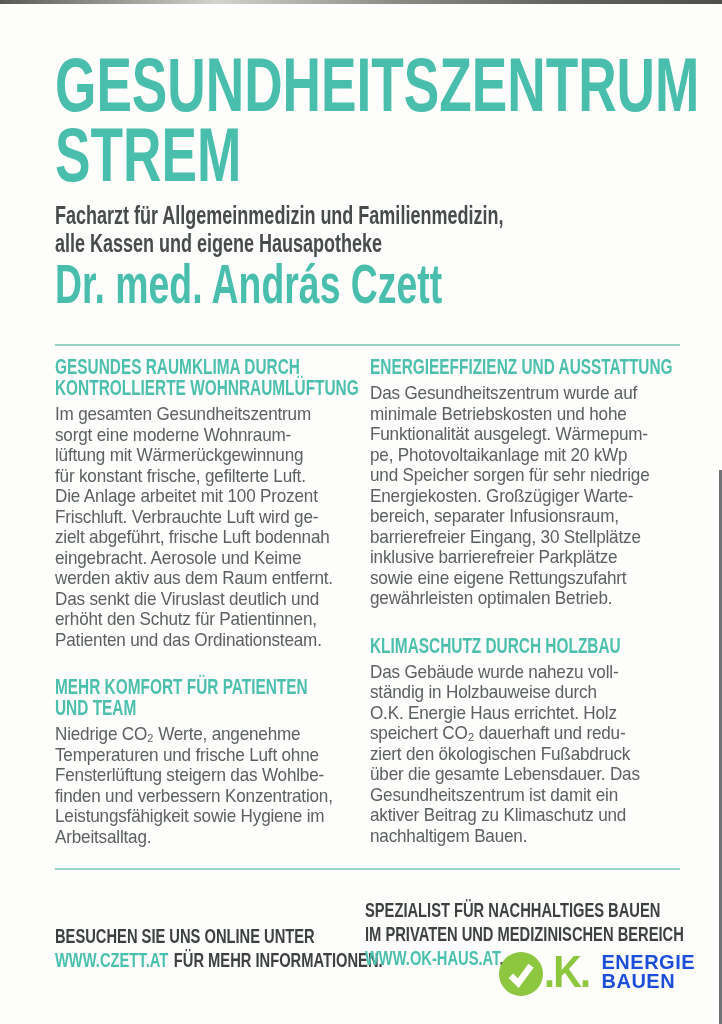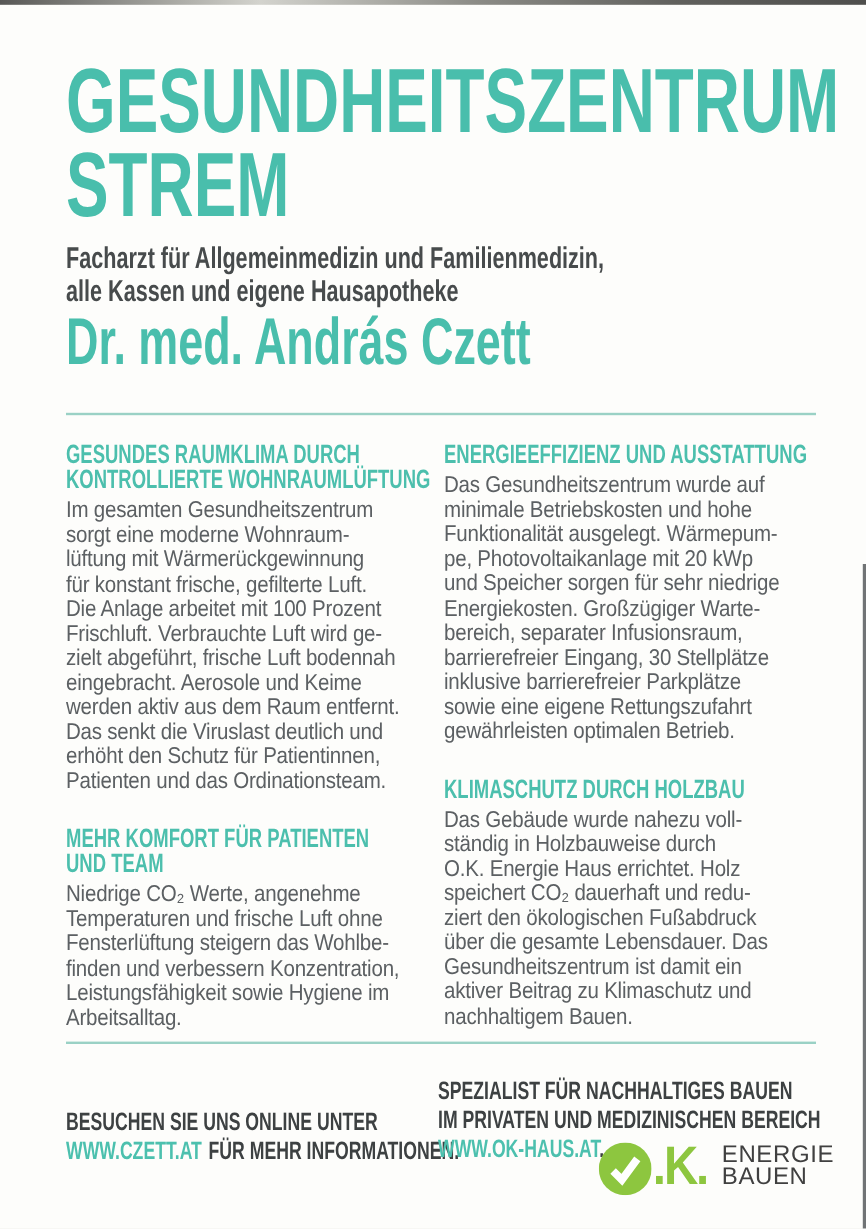--- a/index.html
+++ b/index.html
@@ -44,21 +44,21 @@
     transform:scaleX(.68);transform-origin:0 0;
   }
   .rule{
     position:absolute;left:55px;width:625px;height:2px;
     background:#9ad1c5;
   }
   .rule-1{top:344px;}
   .rule-2{top:868px;}
   
   .columns{
-    position:absolute;left:55px;top:368px;width:630px;
+    position:absolute;left:55px;top:356px;width:630px;
     display:flex;
     justify-content:space-between;
   }
   .col{width:315px;}
   .sec-heading{
     font-size:22px;font-weight:bold;line-height:21px;
     color:#4CBFAD;white-space:pre;
     transform:scaleX(.70);transform-origin:0 0;
     margin:0 0 6px 0;
   }
@@ -92,22 +92,22 @@
     width:44px;height:44px;flex:0 0 44px;margin-top:4px;
   }
   .ok-k{
     font-size:45px;font-weight:bold;line-height:48px;
     color:#8dc63f;letter-spacing:-2px;margin-left:1px;
     transform:scaleX(.88);transform-origin:0 0;
     white-space:pre;
   }
   .ok-text{
     margin-left:6px;margin-top:5px;
-    font-size:20px;font-weight:normal;line-height:19px;
-    color:#404040;letter-spacing:0.5px;white-space:pre;
+    font-size:20px;font-weight:bold;line-height:19px;
+    color:#1d4ed8;letter-spacing:0.5px;white-space:pre;
   }
 </style>
 </head>
 <body>
 
 <div class="page">
 
   <div class="scan-top"></div>
   <div class="scan-right"></div>
 

